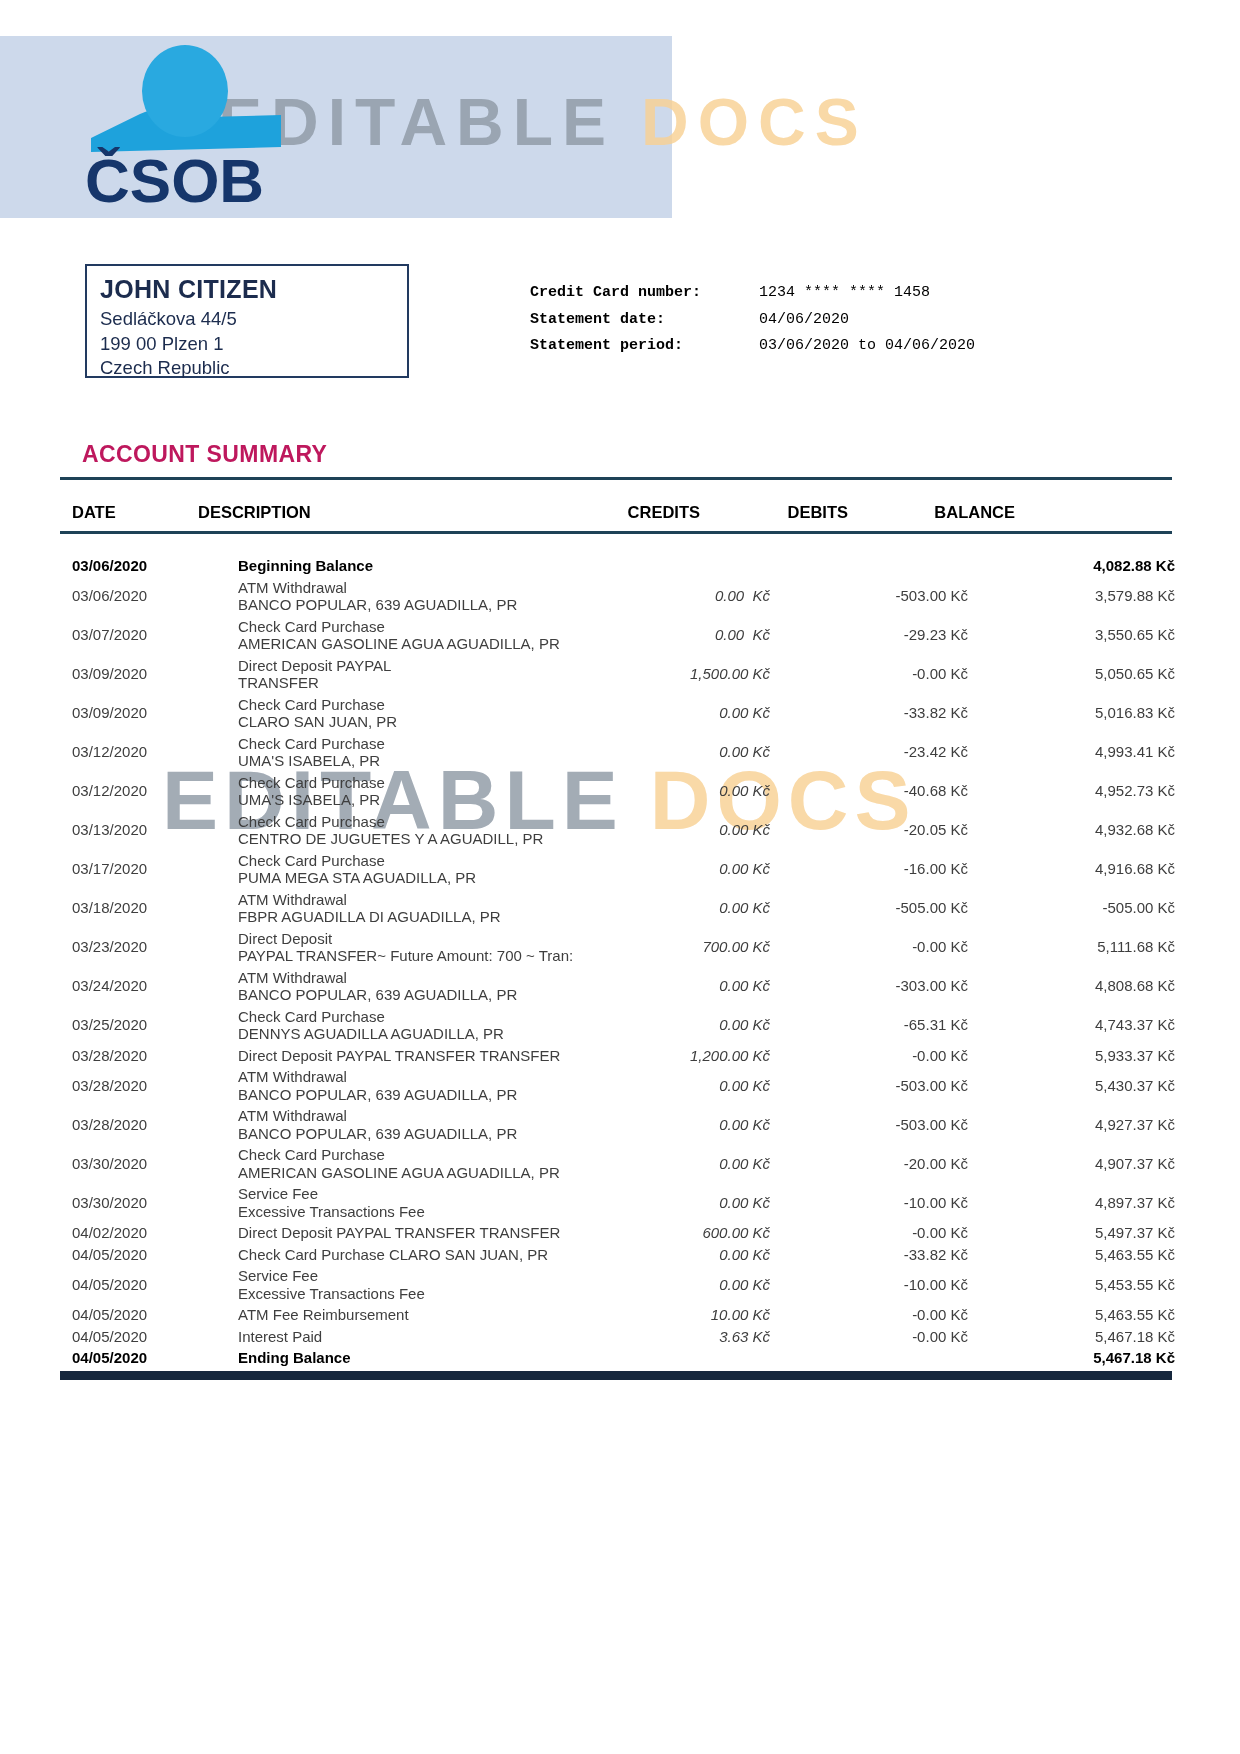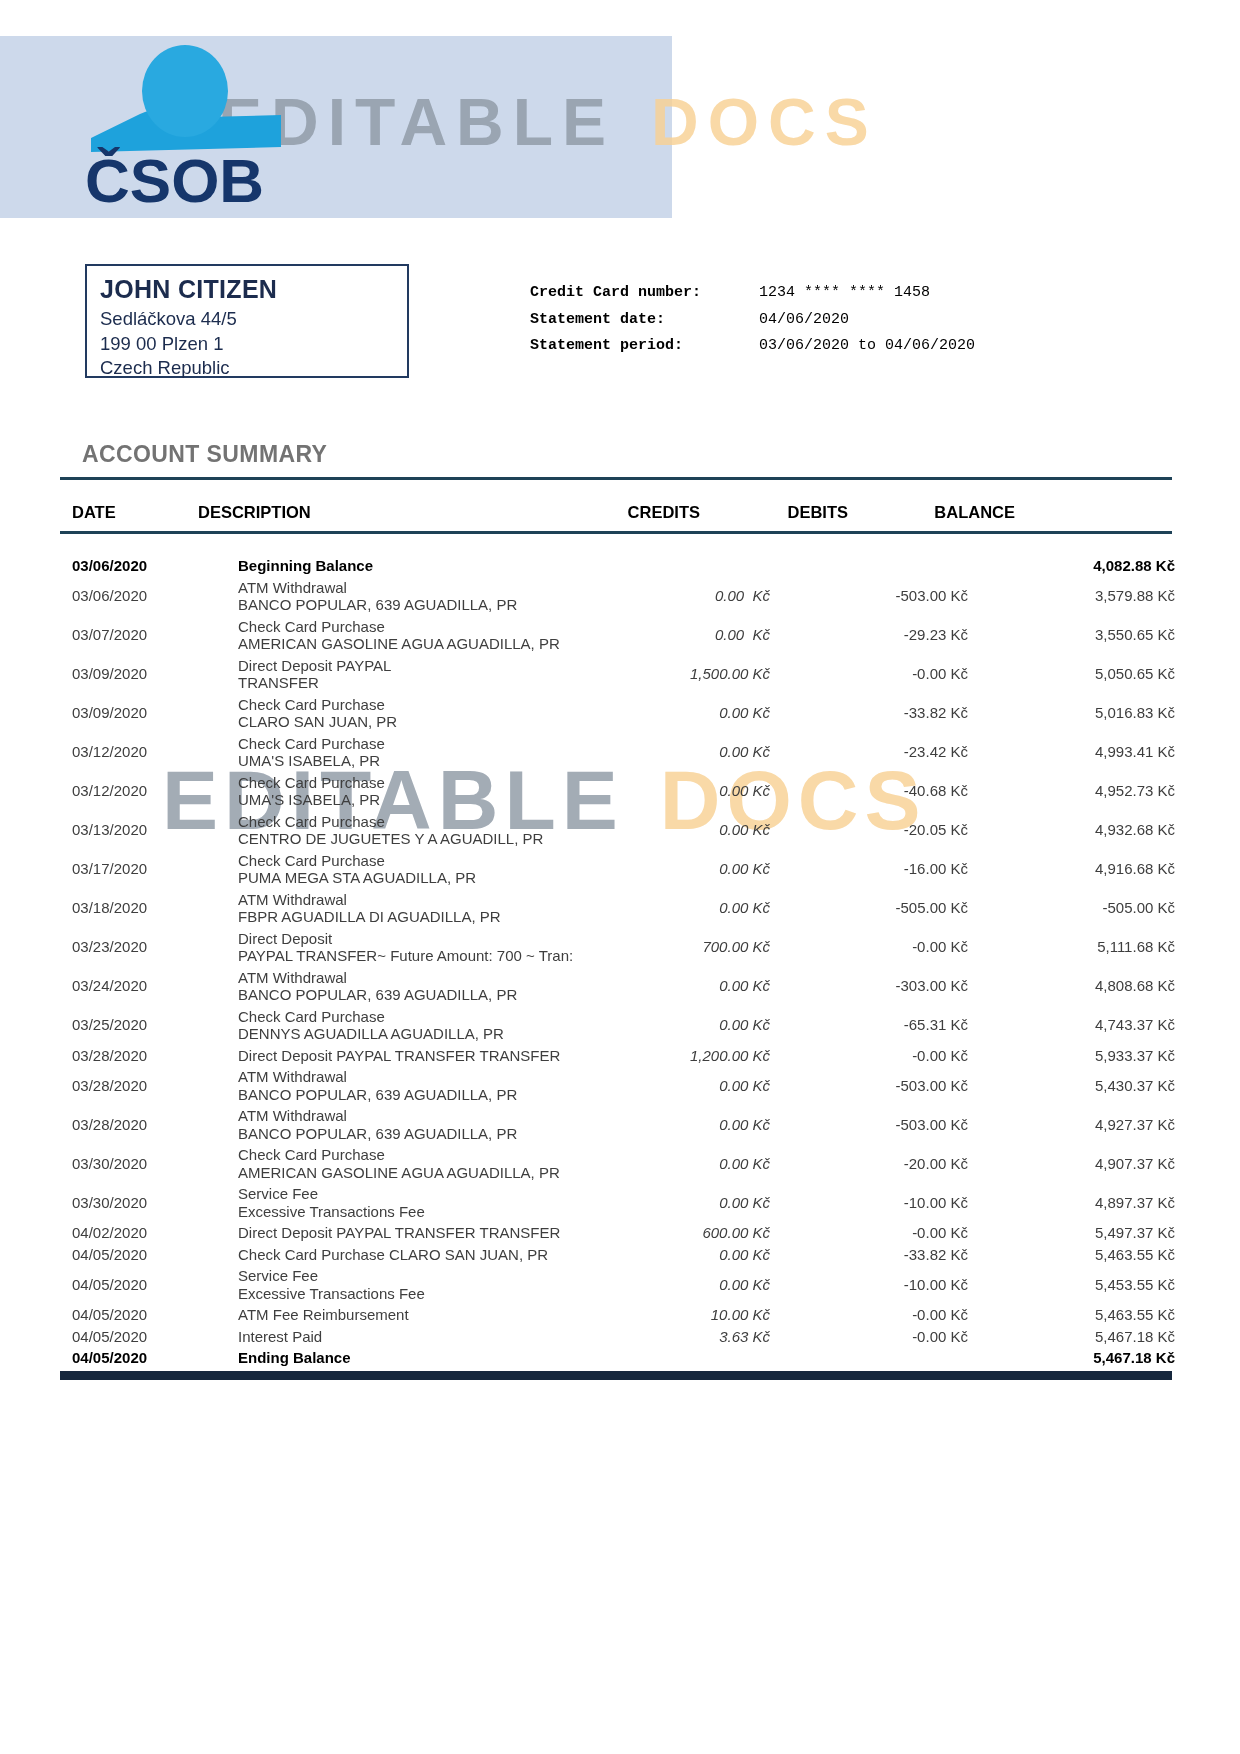--- a/index.html
+++ b/index.html
@@ -10,40 +10,40 @@
 
   
   .header-band { position:absolute; left:0; top:36px; width:672px; height:182px; background:#cdd9eb; z-index:0; }
   .logo-top  { position:absolute; left:83px;  top:44px;  width:212px; height:164px; z-index:2; }
   .logo-foot { position:absolute; left:832px; top:1600px; width:136px; height:106px; z-index:0; }
   .logo-top svg, .logo-foot svg { width:100%; height:100%; display:block; }
 
   
   .wm { position:absolute; font-weight:700; white-space:nowrap; z-index:1; opacity:0.82; }
   .wm .w1 { color:#8f9aa6; }
-  .wm .w2 { color:#f8d194; margin-left:36px; }
+  .wm .w2 { color:#f8d194; margin-left:26px; }
   .wm-top  { left:218px; top:84px;  font-size:66px; letter-spacing:9px; }
   .wm-mid  { left:162px; top:752px; font-size:84px; letter-spacing:6px; }
   .wm-foot { left:218px; top:1646px; font-size:66px; letter-spacing:11px; }
 
   
   .customer-box {
     position:absolute; left:85px; top:264px; width:324px; height:114px; box-sizing:border-box;
     border:2px solid #223a60; padding:9px 0 0 13px; color:#1c2c4e; z-index:2; background:transparent;
   }
   .customer-name { font-size:25px; font-weight:700; letter-spacing:0.3px; margin-bottom:3px; }
   .customer-address div { font-size:18.5px; line-height:24.5px; }
 
   
   .info-block { position:absolute; left:530px; top:280px; z-index:2; color:#000; }
   .info-row  { display:flex; font-size:15px; line-height:26.5px;font-family:Liberation Mono, monospace; }
   .info-label { font-weight:700; width:229px; }
 
   
-  .section-title { position:absolute; left:82px; top:441px; font-size:23px; font-weight:700; letter-spacing:0.4px; color:#737373; z-index:2; }
+  .section-title { position:absolute; left:82px; top:441px; font-size:23px; font-weight:700; letter-spacing:0.4px; color:#be185d; z-index:2; }
   .rule { position:absolute; left:60px; width:1112px; height:3px; background:#1e4257; z-index:2; }
   .rule-1 { top:477px; }
   .rule-2 { top:531px; }
 
   
   .thead, .trow { display:grid; grid-template-columns:126px 340px 162px 148px 167px; }
   .thead {
     position:absolute; left:72px; top:503px; width:943px; z-index:2;
     font-size:16.5px; font-weight:700; color:#000;
   }

